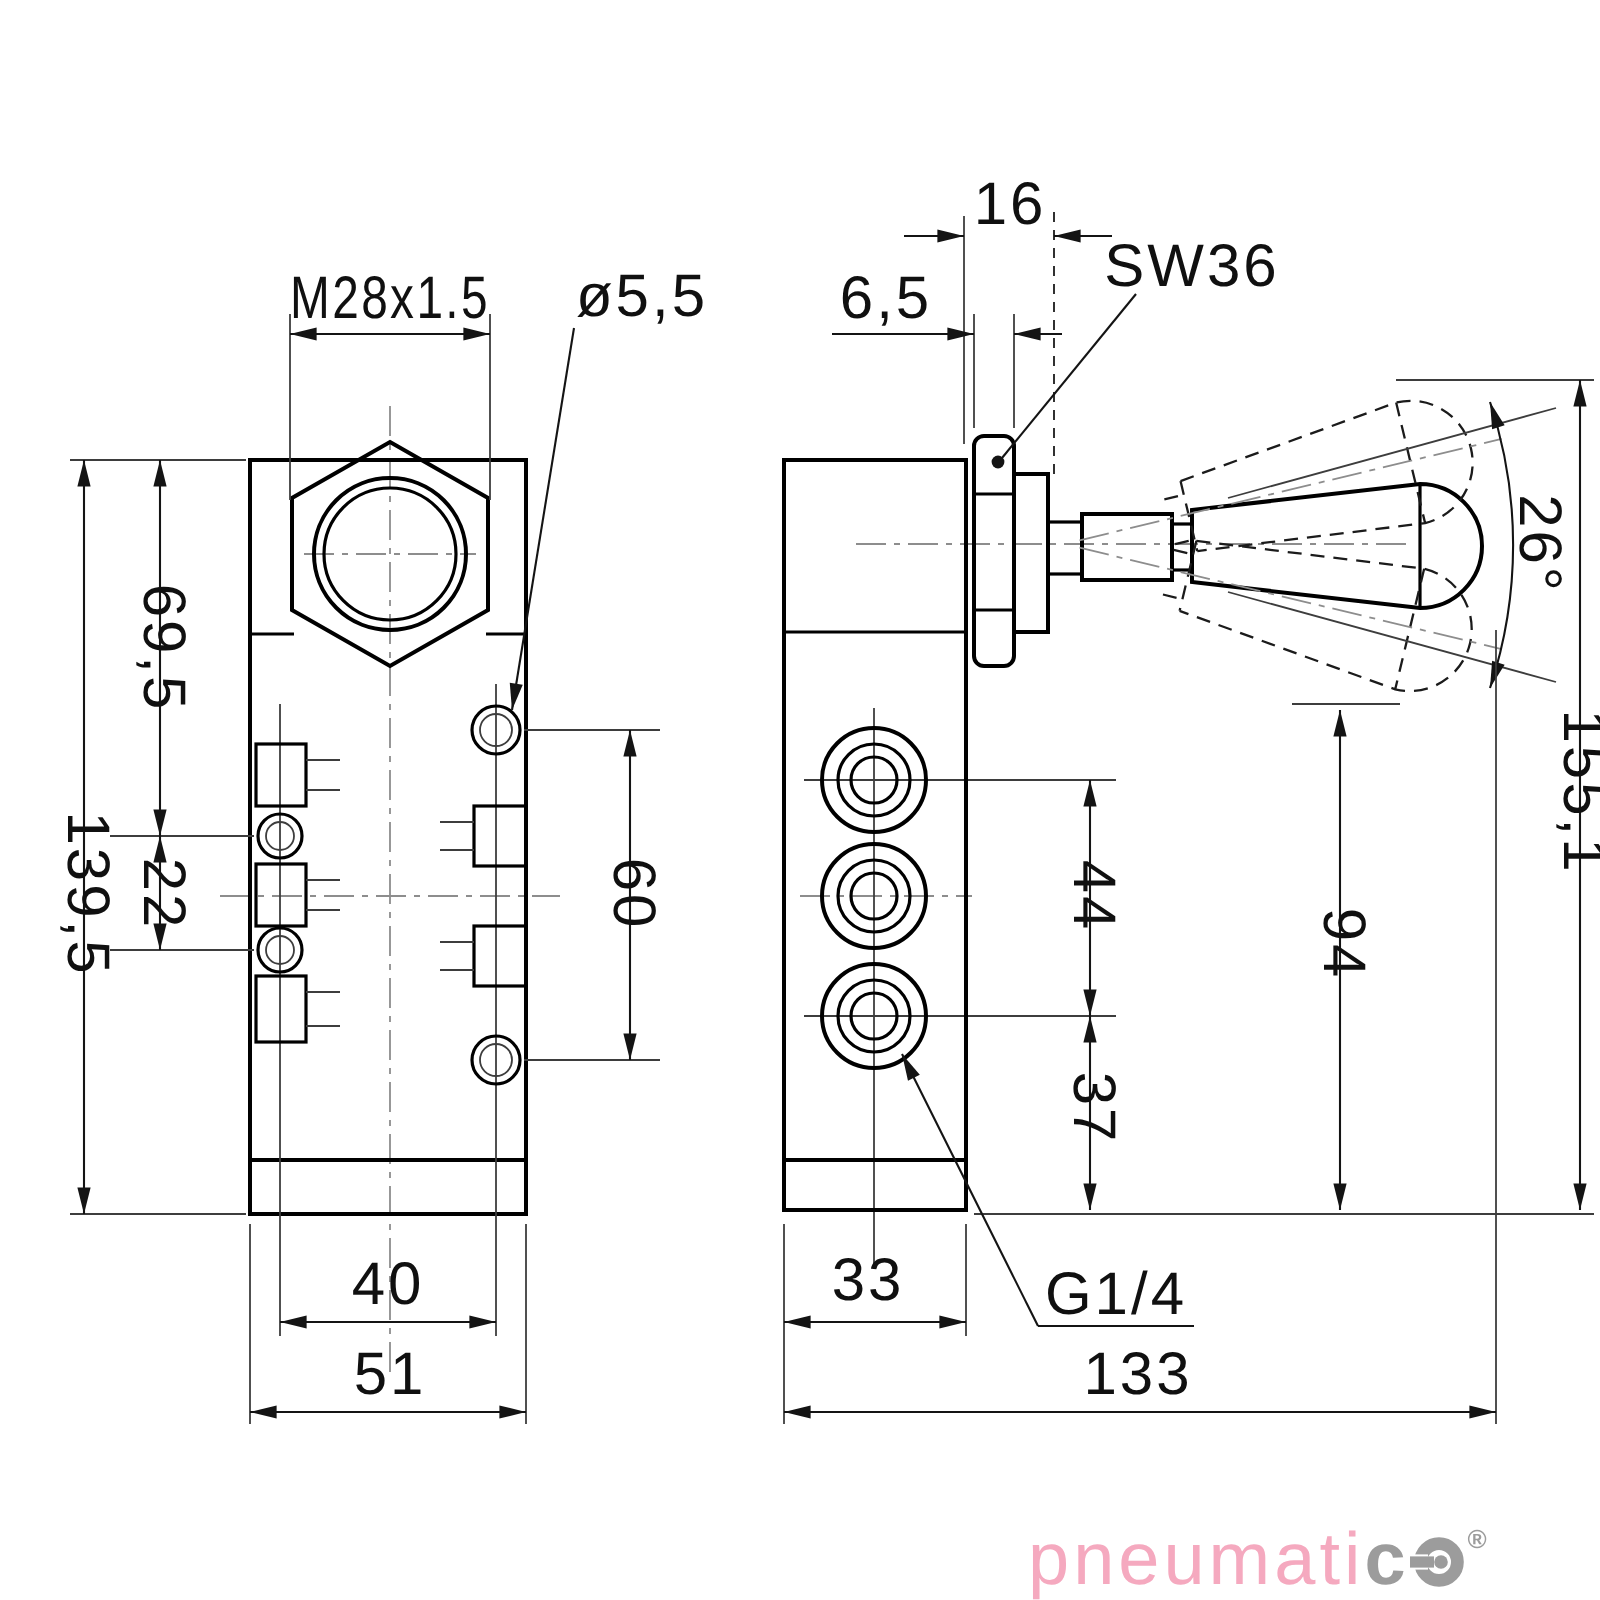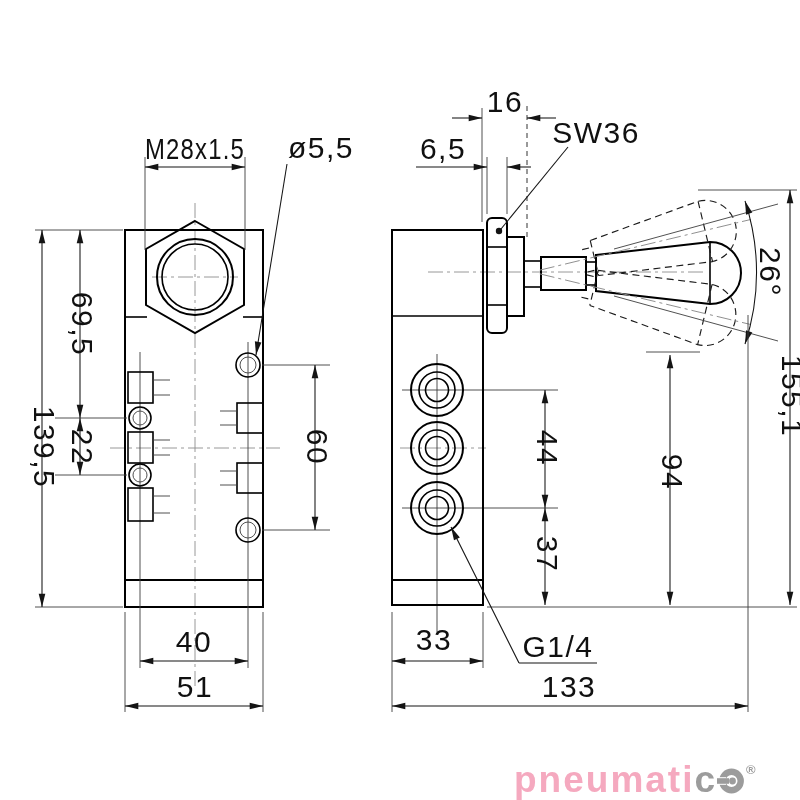--- a/index.html
+++ b/index.html
@@ -12,21 +12,21 @@
   .thin{stroke:#3d3d3d;stroke-width:0.9;fill:none;}
   .dim {stroke:#141414;stroke-width:1.05;fill:none;}
   .cl  {stroke:#8d8d8d;stroke-width:0.9;fill:none;stroke-dasharray:15 4 3 4;}
   .dsh {stroke:#1b1b1b;stroke-width:1.15;fill:none;stroke-dasharray:7 4.5;}
   .hid {stroke:#1b1b1b;stroke-width:0.9;fill:none;stroke-dasharray:5 4;}
   text {font-family:"Liberation Sans",sans-serif;font-size:30px;letter-spacing:1.5px;
         fill:#101010;}
   
   #logo{position:absolute;left:514px;top:760px;width:286px;height:40px;
         display:flex;align-items:center;white-space:nowrap;}
-  #logo .pink{color:#f5a9bf;font-weight:bold;font-size:37px;letter-spacing:2px;}
+  #logo .pink{color:#f5a9bf;font-weight:normal;font-size:37px;letter-spacing:2px;}
   #logo .gray{color:#9c9c9c;font-weight:bold;font-size:37px;letter-spacing:0px;}
   #logo .reg{color:#9c9c9c;font-size:13px;font-weight:bold;align-self:flex-start;
              margin-top:2px;}
   #logo svg{position:static;margin-left:1px;}
 </style>
 </head>
 <body>
 
 <div id="canvas">
 <svg width="800" height="800" viewBox="0 0 800 800">

